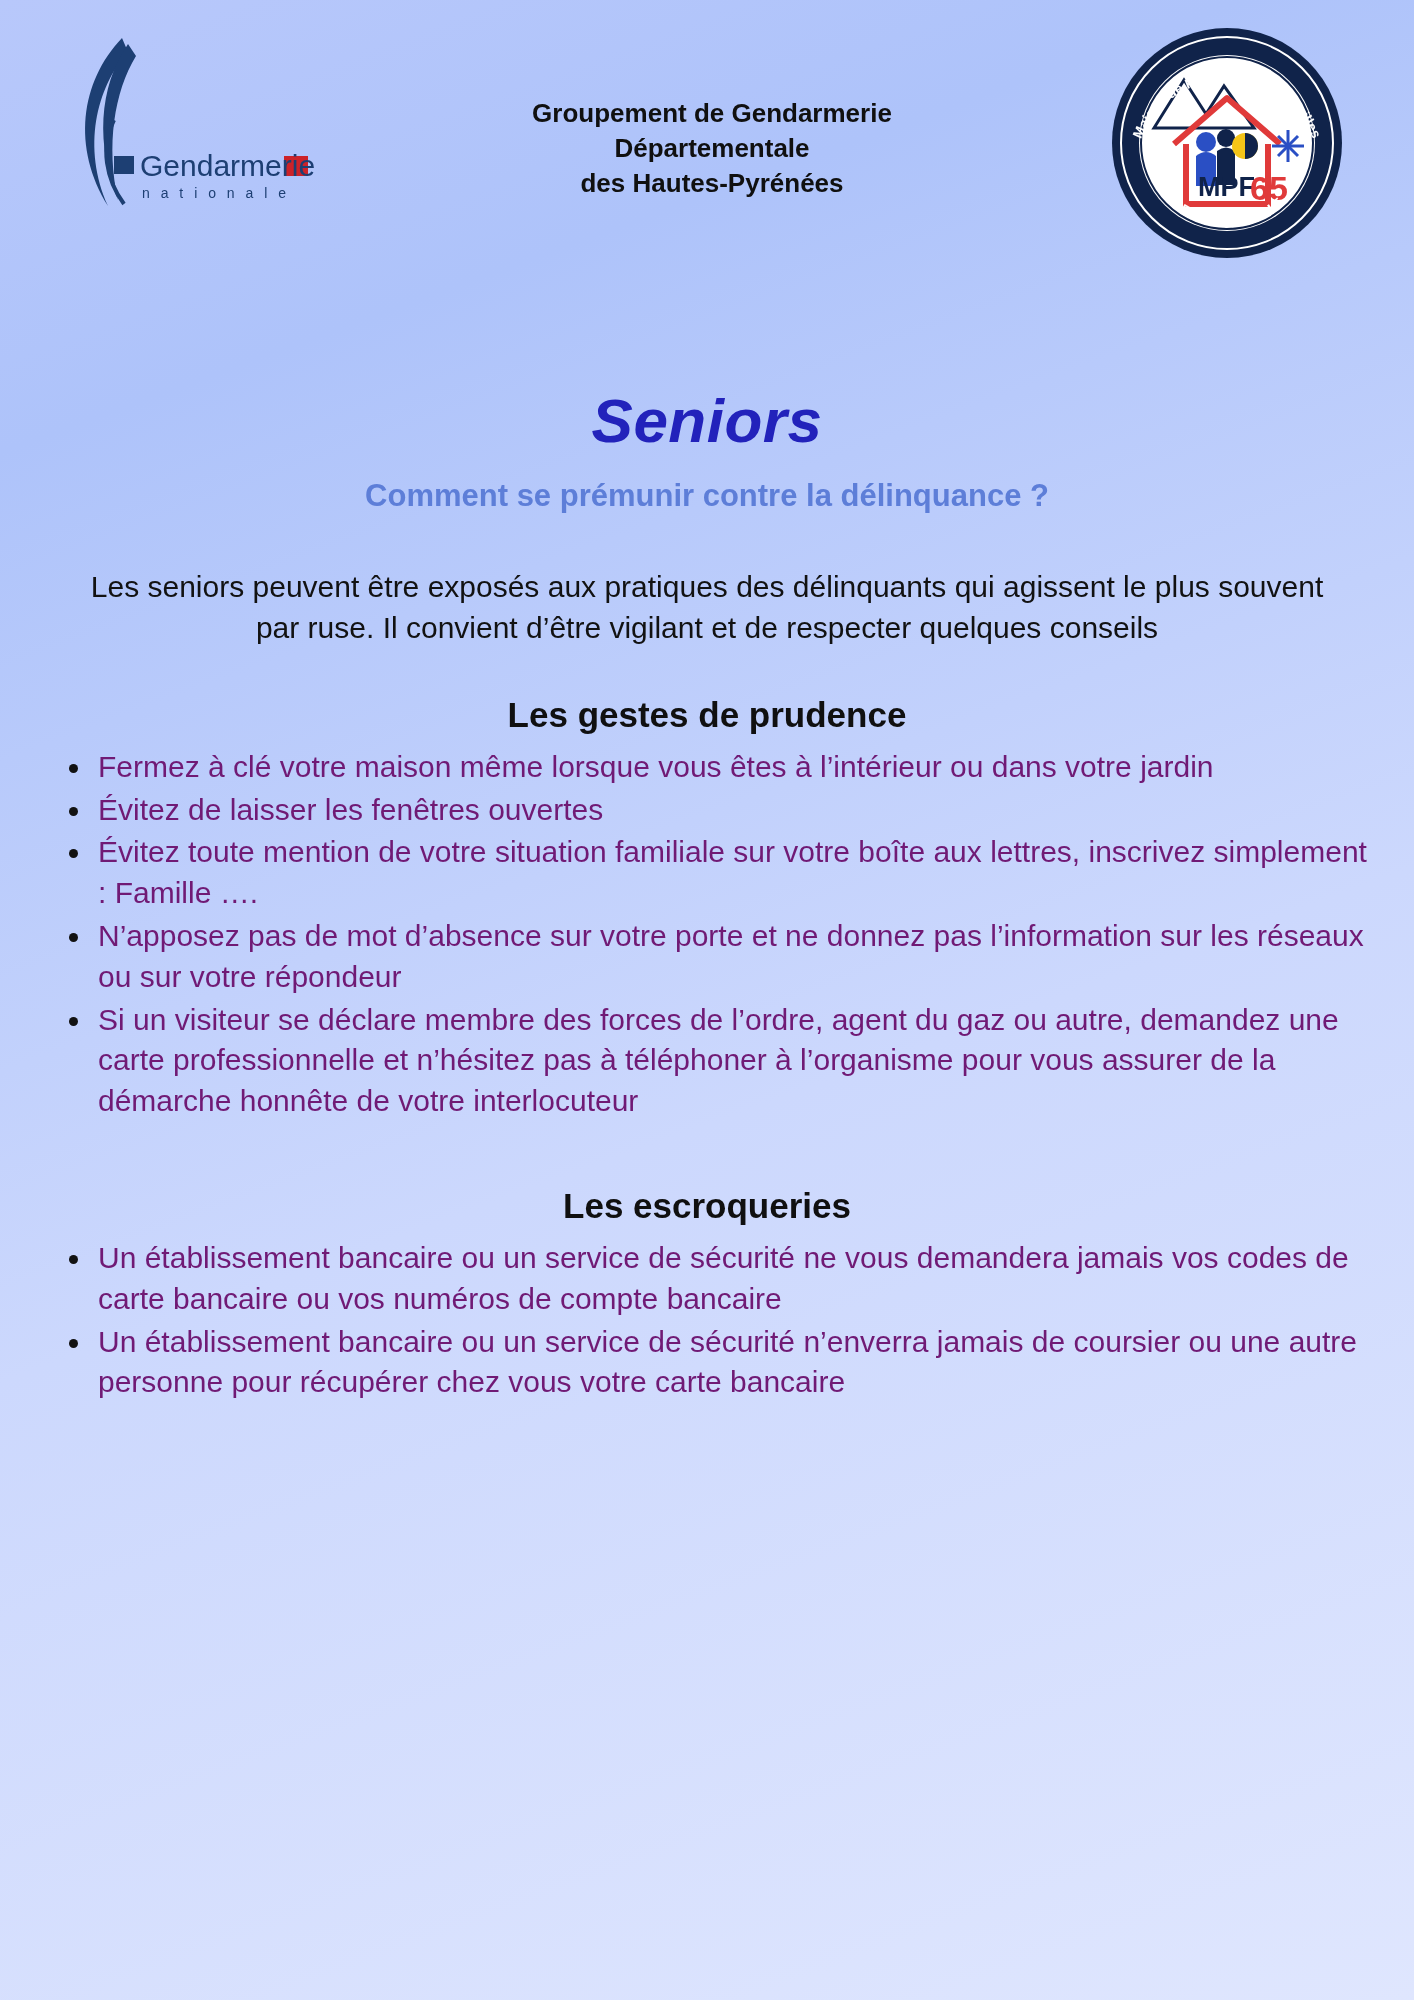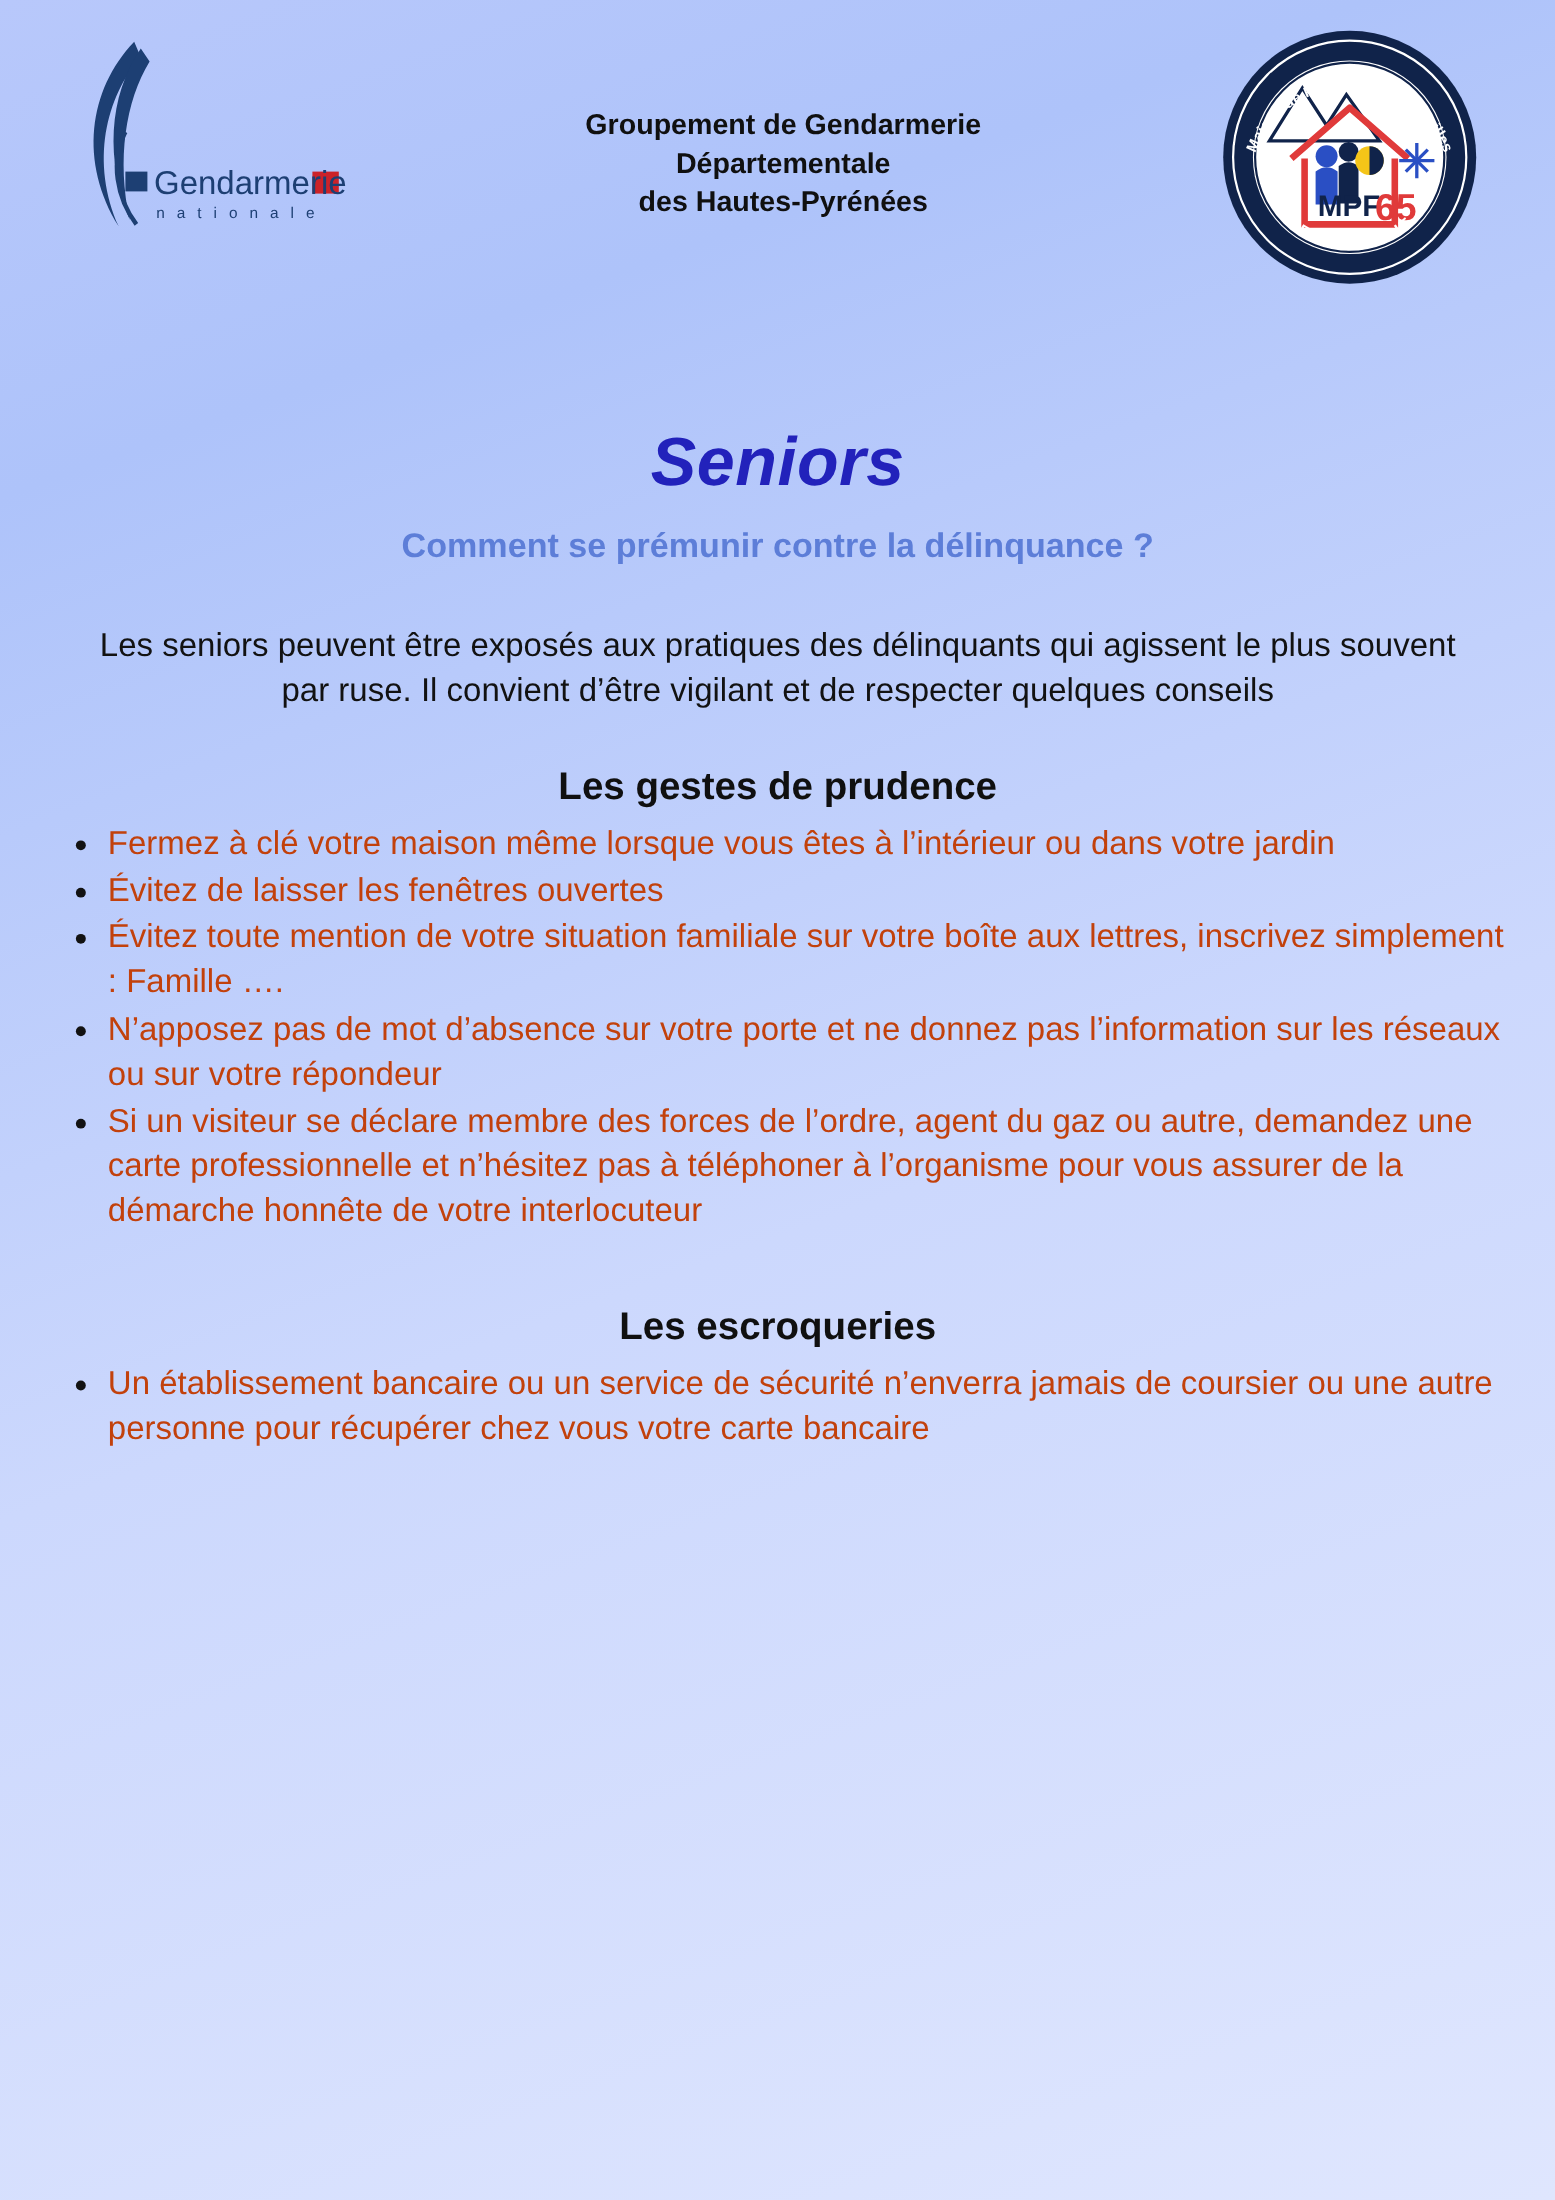--- a/index.html
+++ b/index.html
@@ -100,21 +100,21 @@
     list-style: none;
     margin: 12px 0 0 0;
     padding: 0;
   }
   ul.bullets li {
     position: relative;
     font-size: 30px;
     line-height: 1.36;
     padding-left: 56px;
     margin-bottom: 2px;
-    color: #c2410c;
+    color: #701a75;
   }
   ul.bullets li::before {
     content: "";
     position: absolute;
     left: 27px;
     top: 17px;
     width: 9px;
     height: 9px;
     border-radius: 50%;
     background: #121212;
@@ -200,16 +200,17 @@
   <ul class="bullets">
     <li>Fermez à clé votre maison même lorsque vous êtes à l’intérieur ou dans votre jardin</li>
     <li>Évitez de laisser les fenêtres ouvertes</li>
     <li>Évitez toute mention de votre situation familiale sur votre boîte aux lettres, inscrivez simplement : Famille ….</li>
     <li>N’apposez pas de mot d’absence sur votre porte et ne donnez pas l’information sur les réseaux ou sur votre répondeur</li>
     <li>Si un visiteur se déclare membre des forces de l’ordre, agent du gaz ou autre, demandez une carte professionnelle et n’hésitez pas à téléphoner à l’organisme pour vous assurer de la démarche honnête de votre interlocuteur</li>
   </ul>
 
   <div class="section-heading second">Les escroqueries</div>
   <ul class="bullets">
+    <li>Un établissement bancaire  ou un service de sécurité ne vous demandera jamais vos codes de carte bancaire ou vos numéros de compte bancaire</li>
     <li>Un établissement bancaire ou un service de sécurité n’enverra jamais de coursier ou une autre personne pour récupérer chez vous votre carte bancaire</li>
   </ul>
 
 </div>
 
 </body></html>

